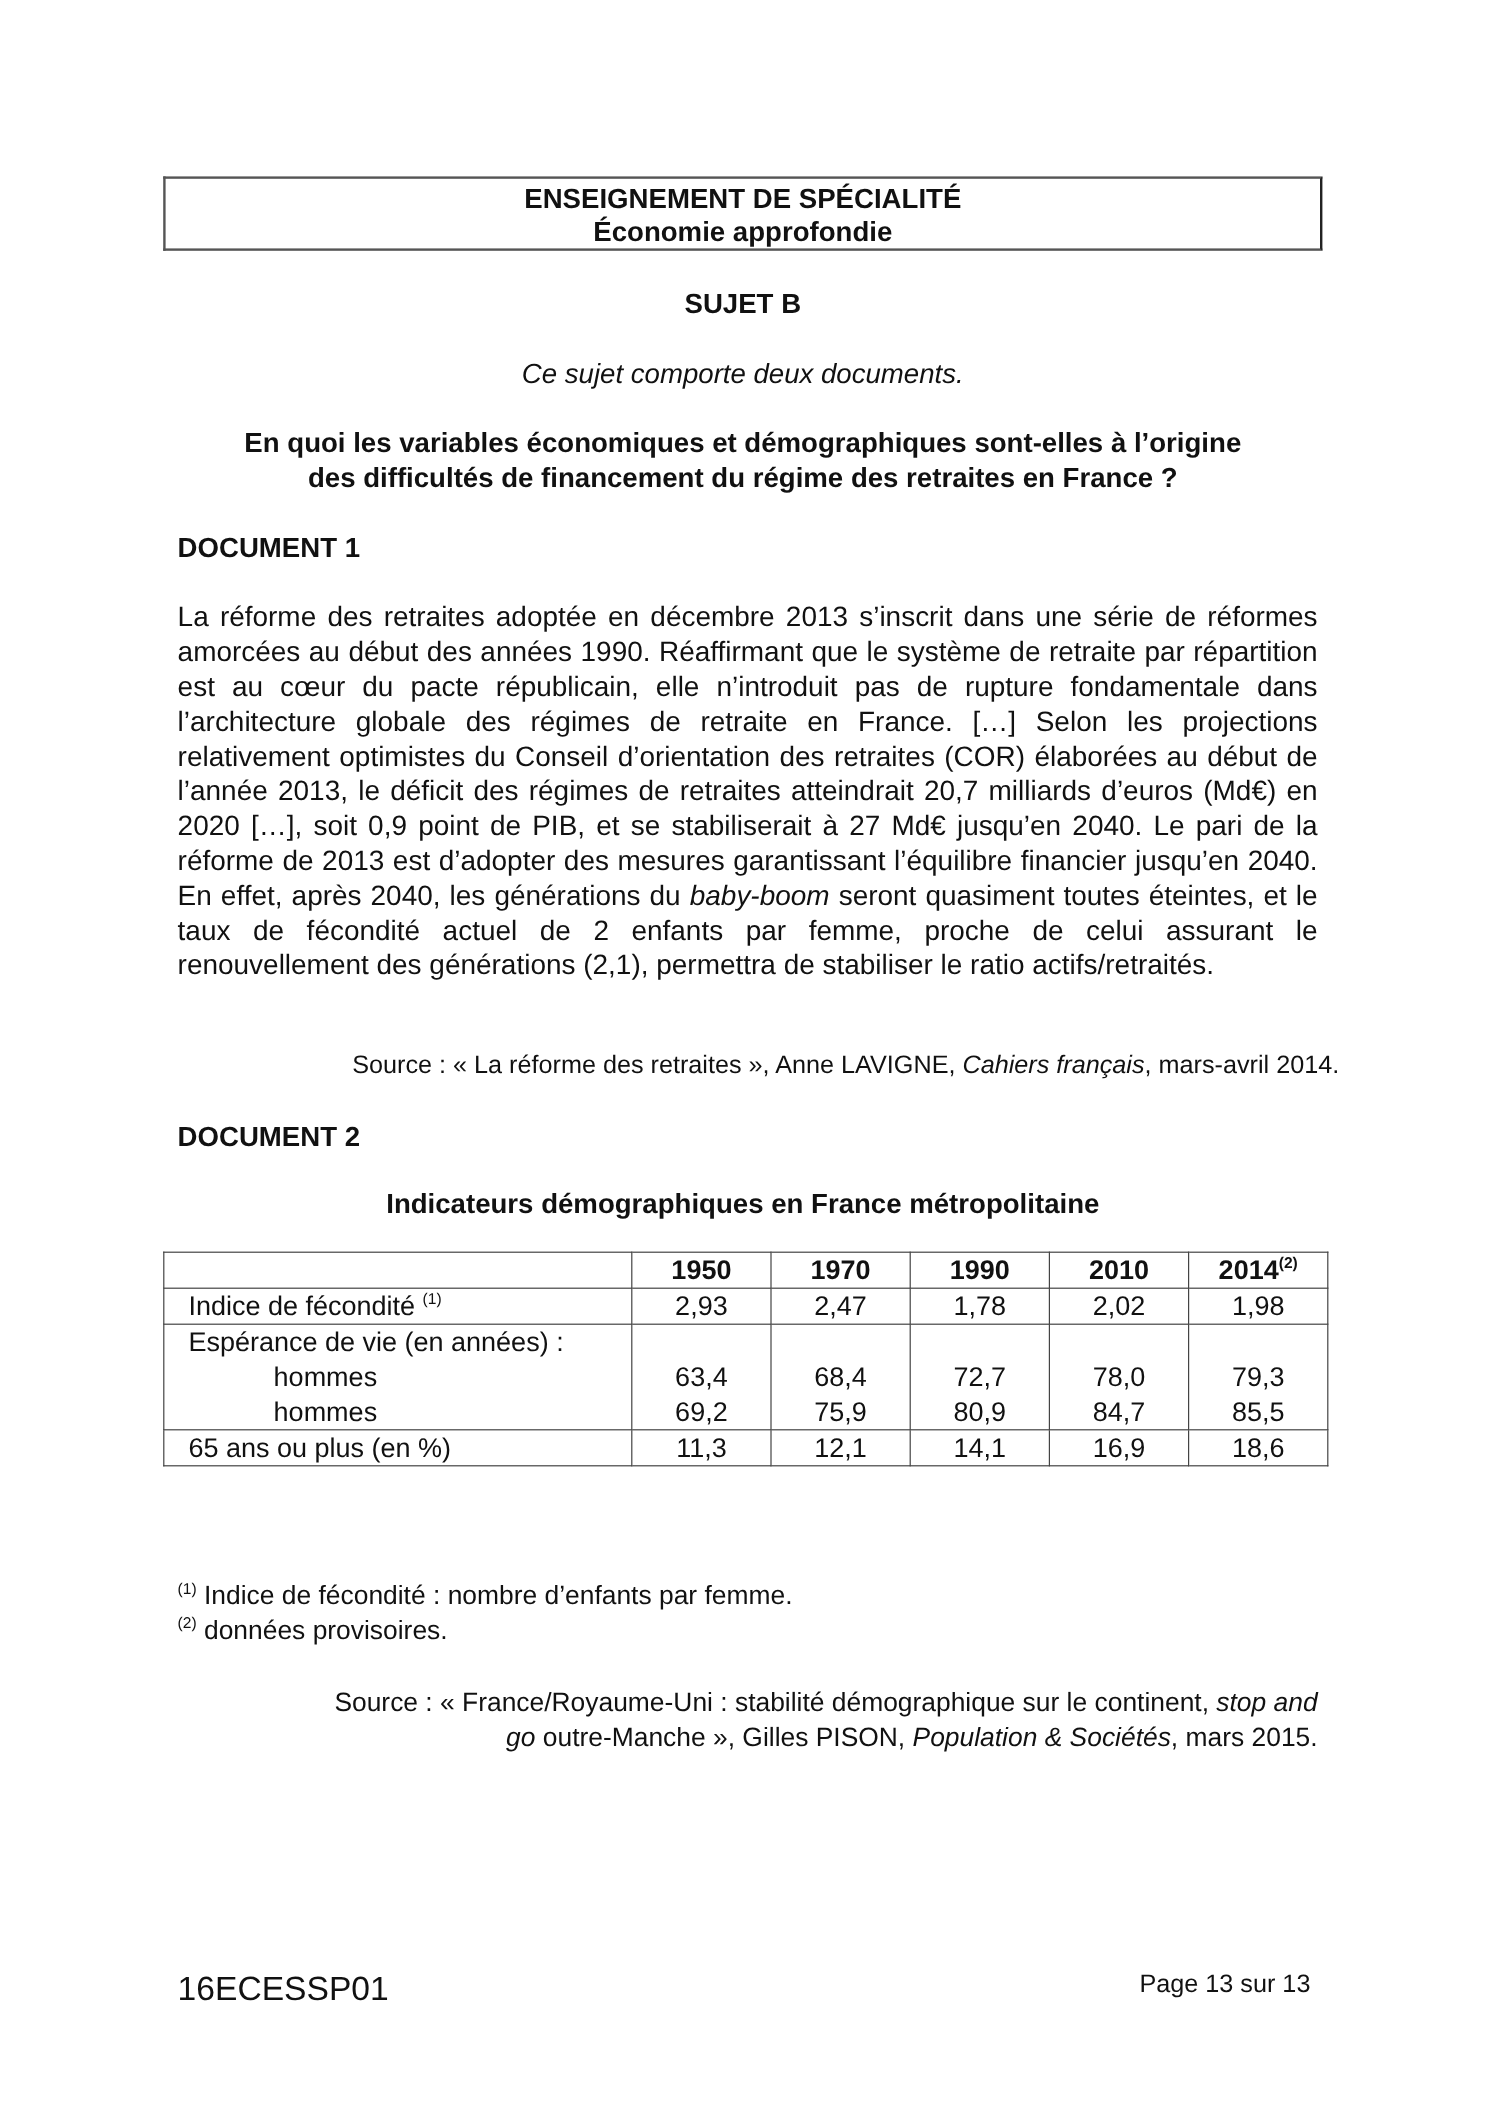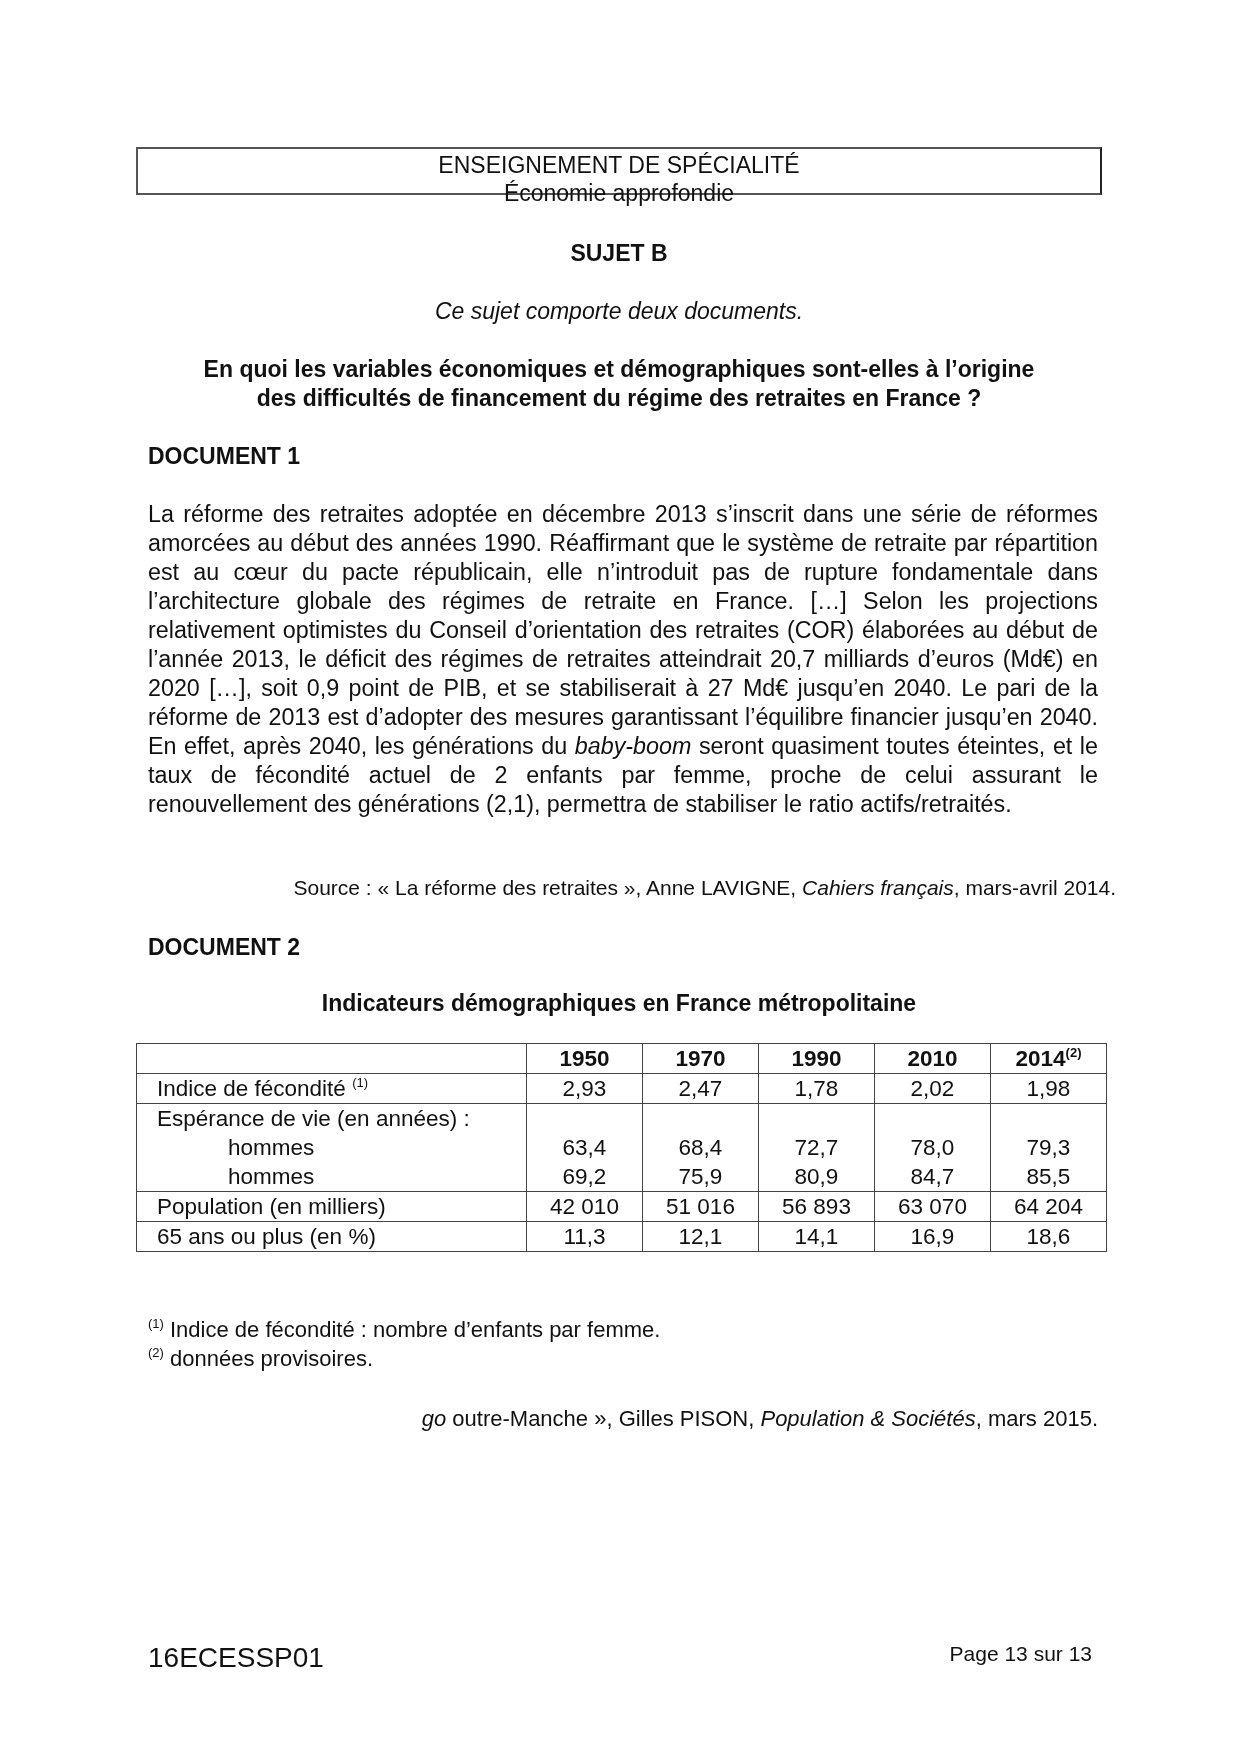--- a/index.html
+++ b/index.html
@@ -1,21 +1,21 @@
 <!DOCTYPE html>
 <html><head>
 <meta charset="utf-8">
 <style>
   html, body { margin: 0; padding: 0; background: #ffffff; }
   body { width: 1240px; height: 1754px; position: relative; overflow: hidden;
          font-family: "Liberation Sans", sans-serif; color: #111; }
   .abs { position: absolute; }
-  .header-box { left: 136px; top: 147px; width: 966px; height: 48px;
+  .header-box { left: 136px; top: 147px; width: 966px; height: 62px;
                 border: 2px solid #555; border-right-color: #222; box-sizing: border-box;
-                text-align: center; font-weight: normal; font-size: 23px; line-height: 28px; padding-top: 2px; }
+                text-align: center; font-weight: bold; font-size: 23px; line-height: 28px; padding-top: 2px; }
   .center { left: 136px; width: 966px; text-align: center; }
   .title-sujet { top: 240px; font-size: 23px; font-weight: bold; }
   .subtitle { top: 298px; font-size: 23px; font-style: italic; }
   .question { top: 355px; font-size: 23px; font-weight: bold; line-height: 29px; }
   .doc-heading { left: 148px; font-size: 23px; font-weight: bold; }
   .para { left: 148px; top: 500px; width: 950px; font-size: 23.3px; line-height: 29px;
           text-align: justify; }
   .para p { margin: 0; }
   .source1 { right: 124px; top: 876px; font-size: 21px; text-align: right; white-space: nowrap; }
   .table-title { top: 990px; font-size: 23px; font-weight: bold; }
@@ -104,41 +104,34 @@
           <div>78,0</div>
           <div>84,7</div>
         </td>
     <td class="val">
           <div>&nbsp;</div>
           <div>79,3</div>
           <div>85,5</div>
         </td>
   </tr>
   <tr>
-    <td class="label">Population (en milliers)</td>
-    <td class="val">42 010</td>
-    <td class="val">51 016</td>
-    <td class="val">56 893</td>
-    <td class="val">63 070</td>
-    <td class="val">64 204</td>
-  </tr>
-  <tr>
     <td class="label">65 ans ou plus (en %)</td>
     <td class="val">11,3</td>
     <td class="val">12,1</td>
     <td class="val">14,1</td>
     <td class="val">16,9</td>
     <td class="val">18,6</td>
   </tr>
 </tbody>
   </table>
 
 <div class="abs footnotes">
   <div><sup>(1)</sup><span> Indice de fécondité : nombre d’enfants par femme.</span></div>
   <div><sup>(2)</sup><span> données provisoires.</span></div>
 </div>
 
 <div class="abs source2">
+  <div><span>Source : « France/Royaume-Uni : stabilité démographique sur le continent, </span><em>stop and</em></div>
   <div><em>go</em><span> outre-Manche », Gilles PISON, </span><em>Population &amp; Sociétés</em><span>, mars 2015.</span></div>
 </div>
 
 <div class="abs footer-left">16ECESSP01</div>
 <div class="abs footer-right">Page 13 sur 13</div>
 
 </body></html>

